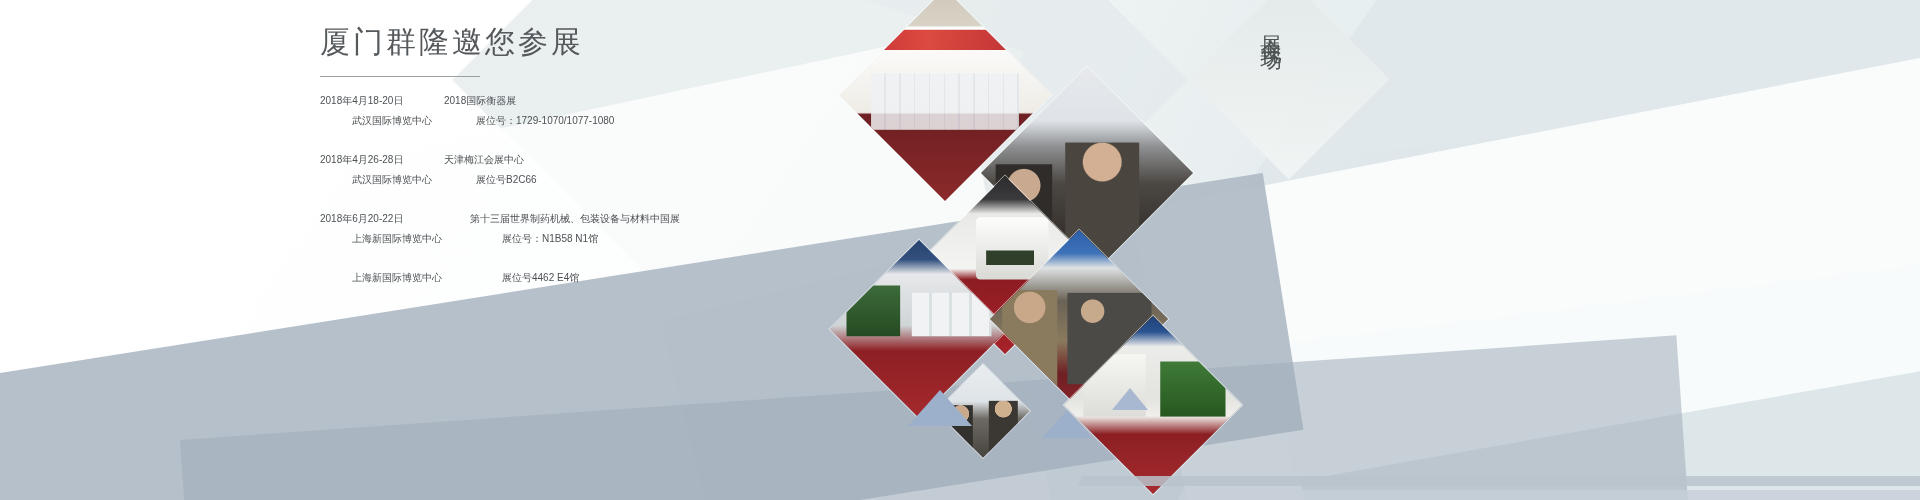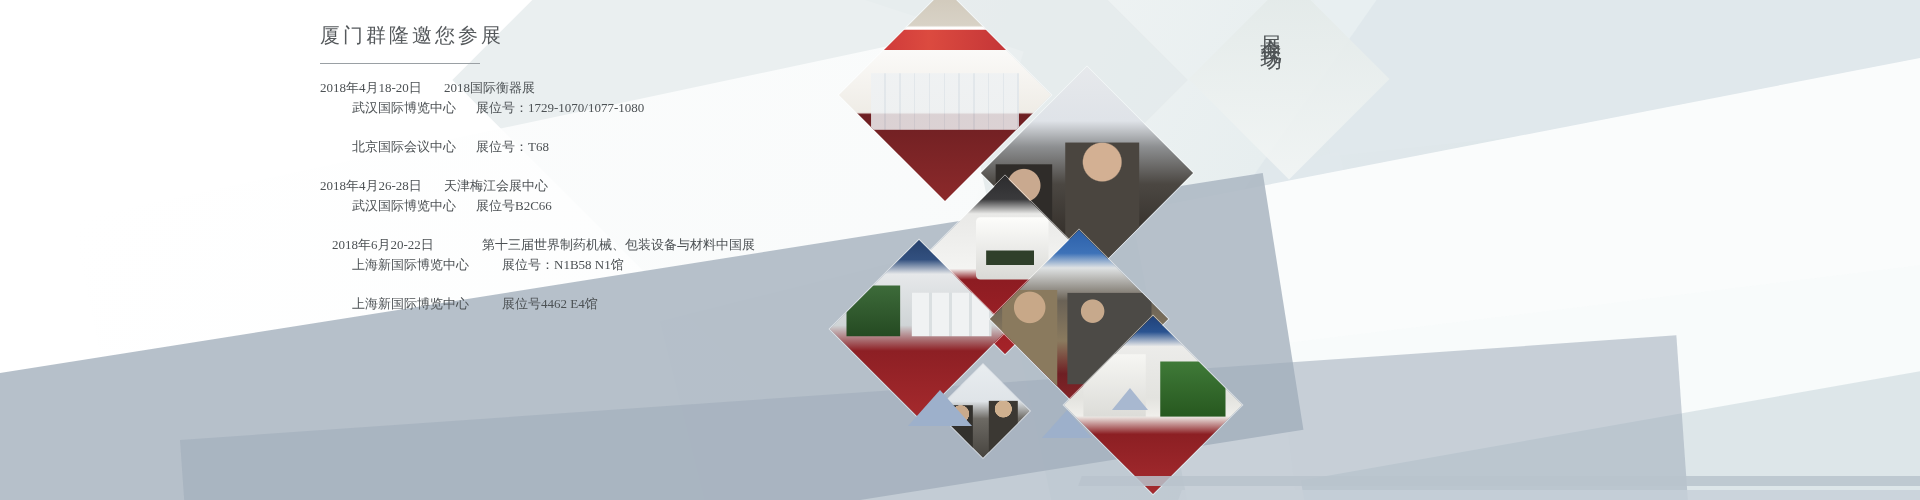--- a/index.html
+++ b/index.html
@@ -106,38 +106,38 @@
   }
 
   
   #content{position:absolute;left:0;top:0;width:1920px;height:500px;}
 
   #text-panel{
     position:absolute;left:318px;top:22px;width:560px;
     color:#4a4f52;
   }
   #page-title{
-    font-size:20px;letter-spacing:3px;color:#55595c;
+    font-size:30px;letter-spacing:3px;color:#55595c;
     font-family:"Liberation Serif","DejaVu Serif",serif;
     margin:0 0 15px 2px;line-height:1.3;font-weight:400;
   }
   #title-rule{
     width:160px;height:1px;background:#9aa0a4;margin:4px 0 14px 2px;
   }
   .event{margin:0 0 19px 2px;}
   .event-line{
     display:flex;align-items:baseline;white-space:nowrap;
-    font-size:13px;line-height:20px;color:#4c5154;
-    font-family:Liberation Serif, serif;
+    font-size:10px;line-height:20px;color:#4c5154;
+    font-family:Liberation Sans, sans-serif;
   }
   .ev-date{min-width:124px;display:inline-block;}
   .ev-name{display:inline-block;}
   .ev-venue{min-width:124px;display:inline-block;margin-left:32px;}
   .ev-booth{display:inline-block;}
-  .event.wide .ev-date{min-width:150px;margin-left:12px;}
+  .event.wide .ev-date{min-width:150px;}
   .event.wide .ev-venue{min-width:150px;}
   .event.nogap .event-line{display:block;}
   .event.nogap .ev-venue{min-width:170px;}
 
   
   #collage{position:absolute;left:840px;top:-10px;width:380px;height:500px;}
   .dia{
     position:absolute;overflow:hidden;
     transform:rotate(45deg);
     box-shadow:0 0 0 1px rgba(255,255,255,.55);
@@ -312,24 +312,20 @@
           <span class="ev-date">2018年4月18-20日</span>
           <span class="ev-name">2018国际衡器展</span>
         </div>
         <div class="event-line">
           <span class="ev-venue">武汉国际博览中心</span>
           <span class="ev-booth">展位号：1729-1070/1077-1080</span>
         </div>
       </div>
 
       <div class="event">
-        <div class="event-line">
-          <span class="ev-venue">北京国际会议中心</span>
-          <span class="ev-booth">展位号：T68</span>
-        </div>
       </div>
 
       <div class="event">
         <div class="event-line">
           <span class="ev-date">2018年4月26-28日</span>
           <span class="ev-name">天津梅江会展中心</span>
         </div>
         <div class="event-line">
           <span class="ev-venue">武汉国际博览中心</span>
           <span class="ev-booth">展位号B2C66</span>

